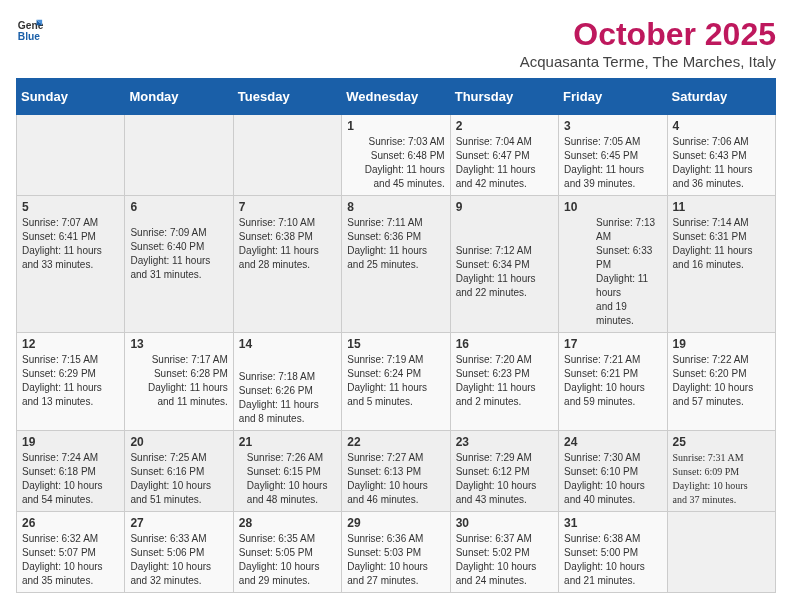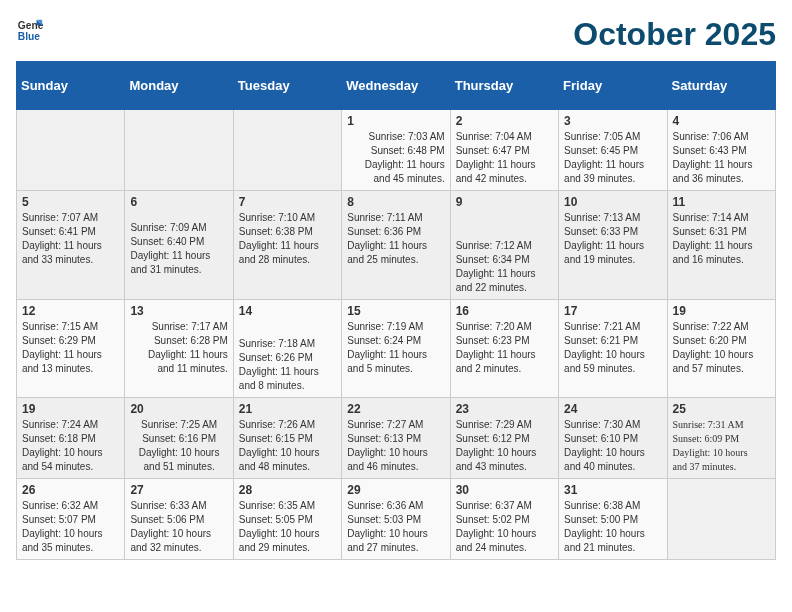--- a/index.html
+++ b/index.html
@@ -24,36 +24,36 @@
     .logo-icon {
       width: 28px;
       height: 28px;
     }
     .title-area {
       text-align: right;
     }
     .month-title {
       font-size: 32px;
       font-weight: bold;
-      color: #0c4a6e;
+      color: #be185d;
     }
     .location-title {
       font-size: 15px;
       color: #444;
     }
     .calendar-table {
       width: 100%;
       border-collapse: collapse;
       border: 1px solid #ccc;
     }
     .calendar-table th {
       background-color: #1a5fa8;
       color: #fff;
       font-size: 13px;
-      padding: 16px 4px;
+      padding: 10px 4px;
       text-align: left;
       border: 1px solid #1a5fa8;
     }
     .calendar-table td {
       vertical-align: top;
       border: 1px solid #ccc;
       padding: 4px 5px;
       width: calc(100% / 7);
       min-height: 80px;
       font-size: 10.5px;
@@ -88,20 +88,21 @@
   <div class="logo">
     <svg class="logo-icon" viewBox="0 0 30 30">
       <text x="2" y="14" font-size="11" font-weight="bold" fill="#333">General</text>
       <text x="2" y="26" font-size="11" font-weight="bold" fill="#1a5fa8">Blue</text>
       <polygon points="22,4 28,10 22,10" fill="#1a5fa8"></polygon>
       <polygon points="22,4 28,4 28,10" fill="#4a90d9"></polygon>
     </svg>
   </div>
   <div class="title-area">
     <div class="month-title">October 2025</div>
+    <div class="location-title">Acquasanta Terme, The Marches, Italy</div>
   </div>
 </div>
 
 <table class="calendar-table">
   <thead>
     <tr>
     <th>Sunday</th>
         <th>Monday</th>
         <th>Tuesday</th>
         <th>Wednesday</th>
@@ -175,21 +176,21 @@
         </td>
         <td>
           <span class="day-number">9</span>
           <div class="day-info" style="white-space: pre-line; margin-top: 30px;">Sunrise: 7:12 AM
 Sunset: 6:34 PM
 Daylight: 11 hours
 and 22 minutes.</div>
         </td>
         <td>
           <span class="day-number">10</span>
-          <div class="day-info" style="white-space: pre-line;">Sunrise: 7:13 AM
+          <div class="day-info" style="white-space: pre-line; margin-left: 32px;">Sunrise: 7:13 AM
 Sunset: 6:33 PM
 Daylight: 11 hours
 and 19 minutes.</div>
         </td>
         <td>
           <span class="day-number">11</span>
           <div class="day-info" style="white-space: pre-line;">Sunrise: 7:14 AM
 Sunset: 6:31 PM
 Daylight: 11 hours
 and 16 minutes.</div>
@@ -249,28 +250,28 @@
       <tr>
         <td>
           <span class="day-number">19</span>
           <div class="day-info" style="white-space: pre-line;">Sunrise: 7:24 AM
 Sunset: 6:18 PM
 Daylight: 10 hours
 and 54 minutes.</div>
         </td>
         <td>
           <span class="day-number">20</span>
-          <div class="day-info" style="white-space: pre-line; text-align: center;">Sunrise: 7:25 AM
+          <div class="day-info" style="white-space: pre-line;">Sunrise: 7:25 AM
 Sunset: 6:16 PM
 Daylight: 10 hours
 and 51 minutes.</div>
         </td>
         <td>
           <span class="day-number">21</span>
-          <div class="day-info" style="white-space: pre-line;">Sunrise: 7:26 AM
+          <div class="day-info" style="white-space: pre-line; margin-left: 8px;">Sunrise: 7:26 AM
 Sunset: 6:15 PM
 Daylight: 10 hours
 and 48 minutes.</div>
         </td>
         <td>
           <span class="day-number">22</span>
           <div class="day-info" style="white-space: pre-line;">Sunrise: 7:27 AM
 Sunset: 6:13 PM
 Daylight: 10 hours
 and 46 minutes.</div>

